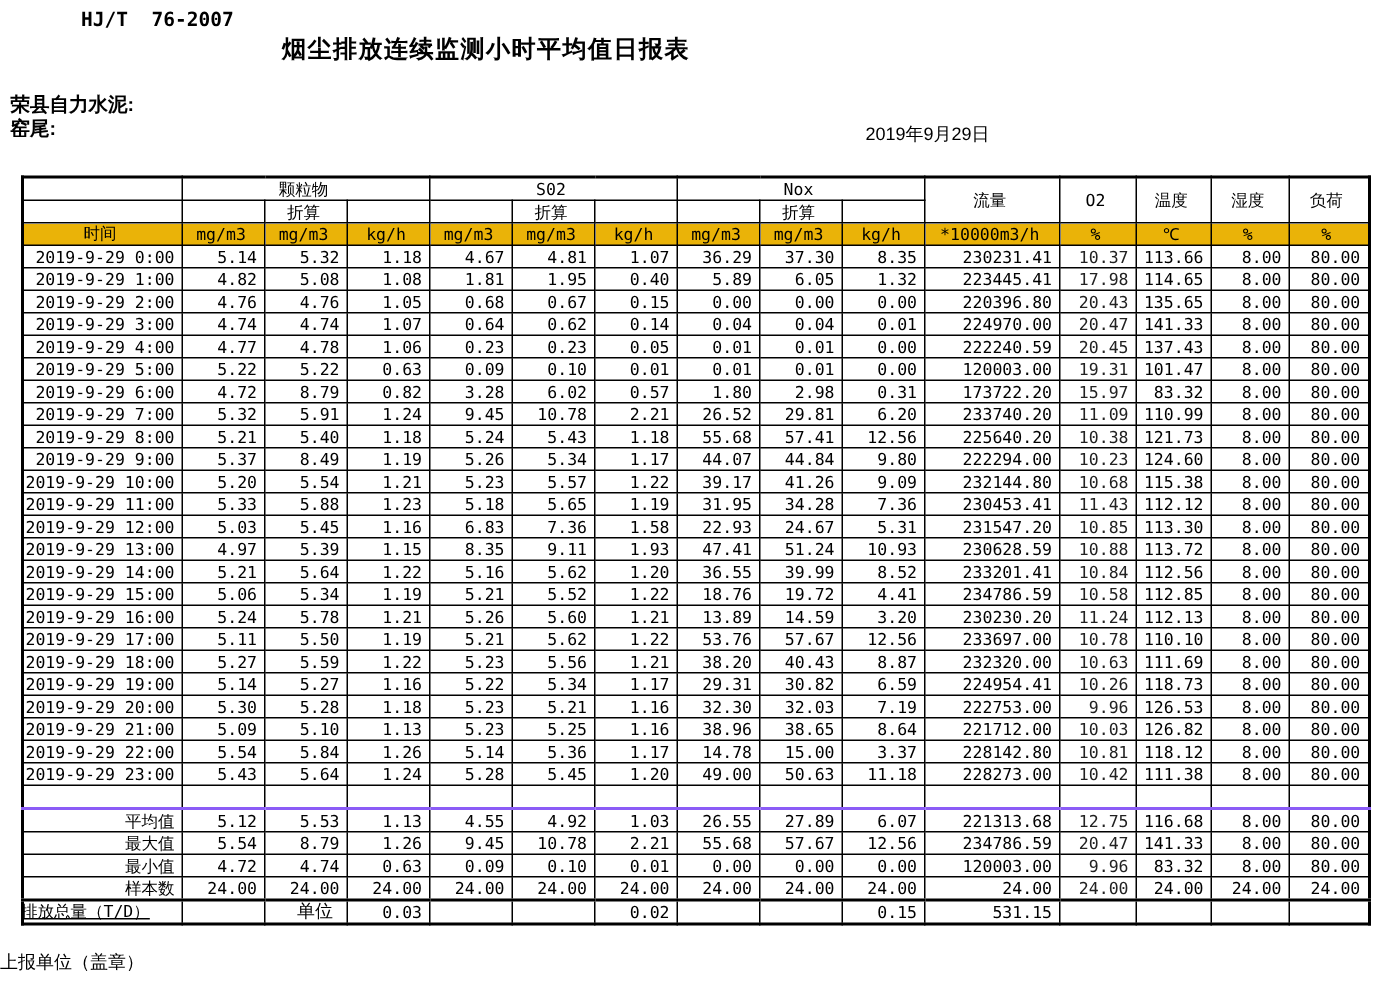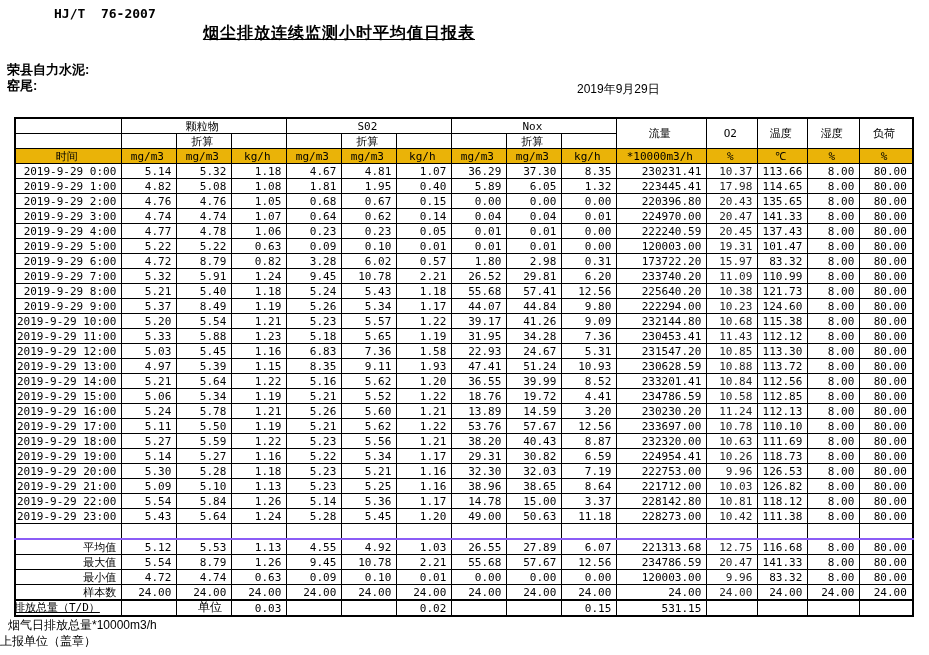--- a/index.html
+++ b/index.html
@@ -1,20 +1,20 @@
 <!DOCTYPE html>
 <html><head>
 <meta charset="utf-8">
 <style>
   html,body{margin:0;padding:0;background:#fff;}
   .page{position:relative;width:929px;height:655px;background:#ffffff;overflow:hidden;
         font-family:"Liberation Sans",sans-serif;color:#000;}
   .std-code{position:absolute;left:8px;top:6px;font-size:13px;font-weight:bold;white-space:pre;
         font-family:"DejaVu Sans Mono",monospace;padding-left:46px;}
-  .report-title{position:absolute;left:203px;top:23px;font-size:16px;font-weight:bold;letter-spacing:1px;text-decoration:underline;}
+  .report-title{position:absolute;left:188px;top:23px;font-size:16px;font-weight:bold;letter-spacing:1px;}
   .company{position:absolute;left:7px;top:61px;font-size:13px;font-weight:bold;}
   .location{position:absolute;left:7px;top:77px;font-size:13px;font-weight:bold;}
   .date{position:absolute;left:557px;top:81px;font-size:12px;margin-left:20px;}
   table.report{position:absolute;left:14px;top:117px;border-collapse:collapse;table-layout:fixed;
         border:2px solid #000;font-size:11px;line-height:1;}
   table.report td{border:1px solid #000;height:14px;padding:0 5px 0 1px;overflow:hidden;
         font-family:"DejaVu Sans Mono",monospace;white-space:nowrap;}
   td.hc{text-align:center;font-family:"Liberation Sans",sans-serif;padding:0;}
   td.green{background:#eab308;text-align:center;border-bottom:2px solid #000;
         font-family:"DejaVu Sans Mono",monospace;}
@@ -608,16 +608,15 @@
           <td class="num">0.15</td>
           <td class="num">531.15</td>
           <td class="num o2"></td>
           <td class="num"></td>
           <td class="num"></td>
           <td class="num"></td>
         </tr>
       </tbody>
   </table>
 
-  <div class="foot1">烟气日排放总量*10000m3/h</div>
   <div class="foot2">上报单位（盖章）</div>
   <div class="foot3">单位</div>
 </div>
 
 </body></html>

